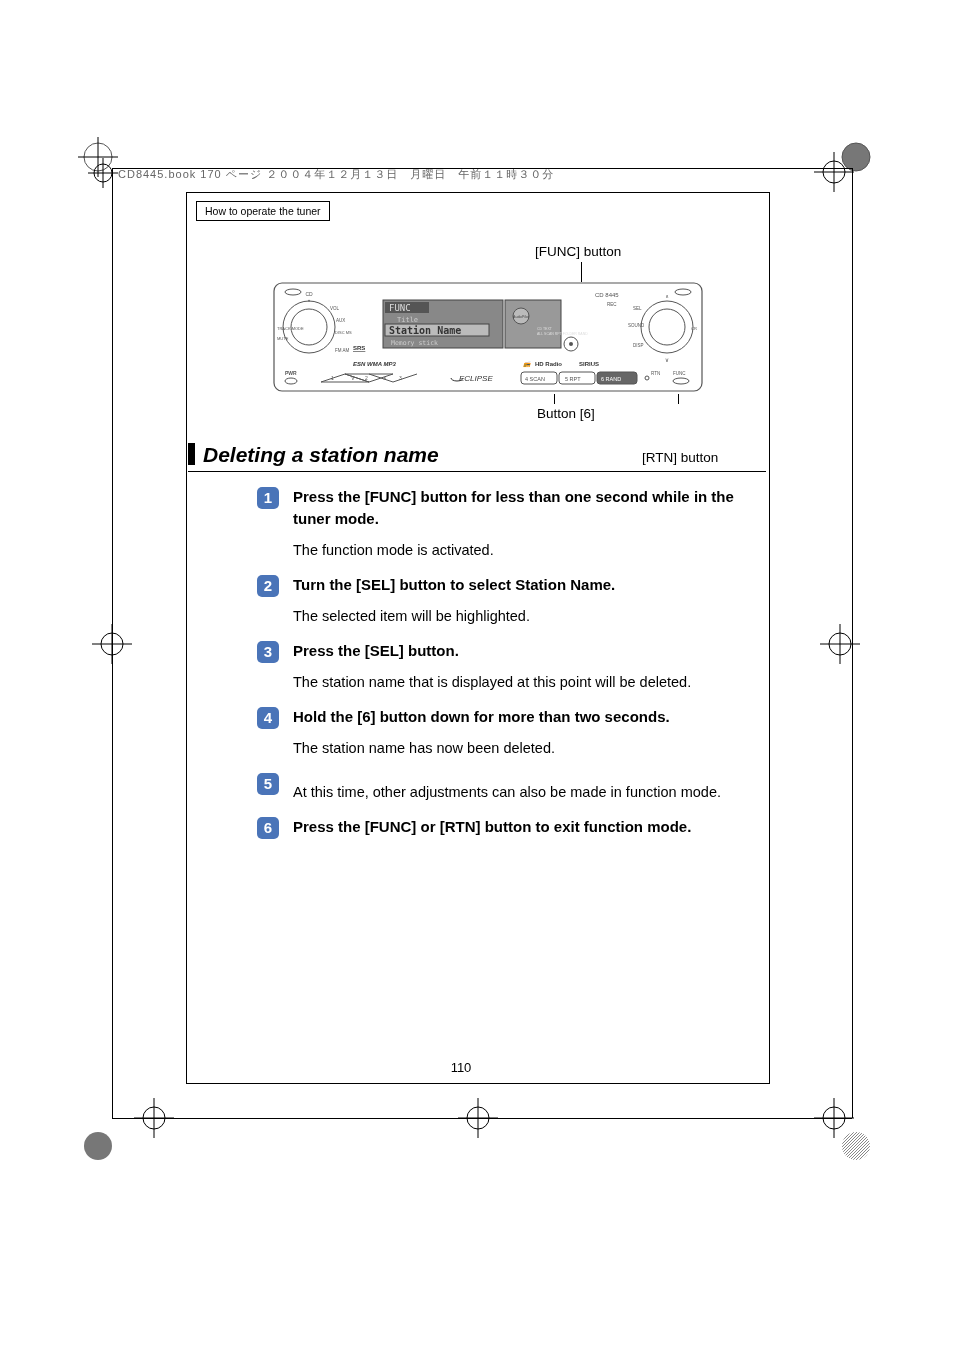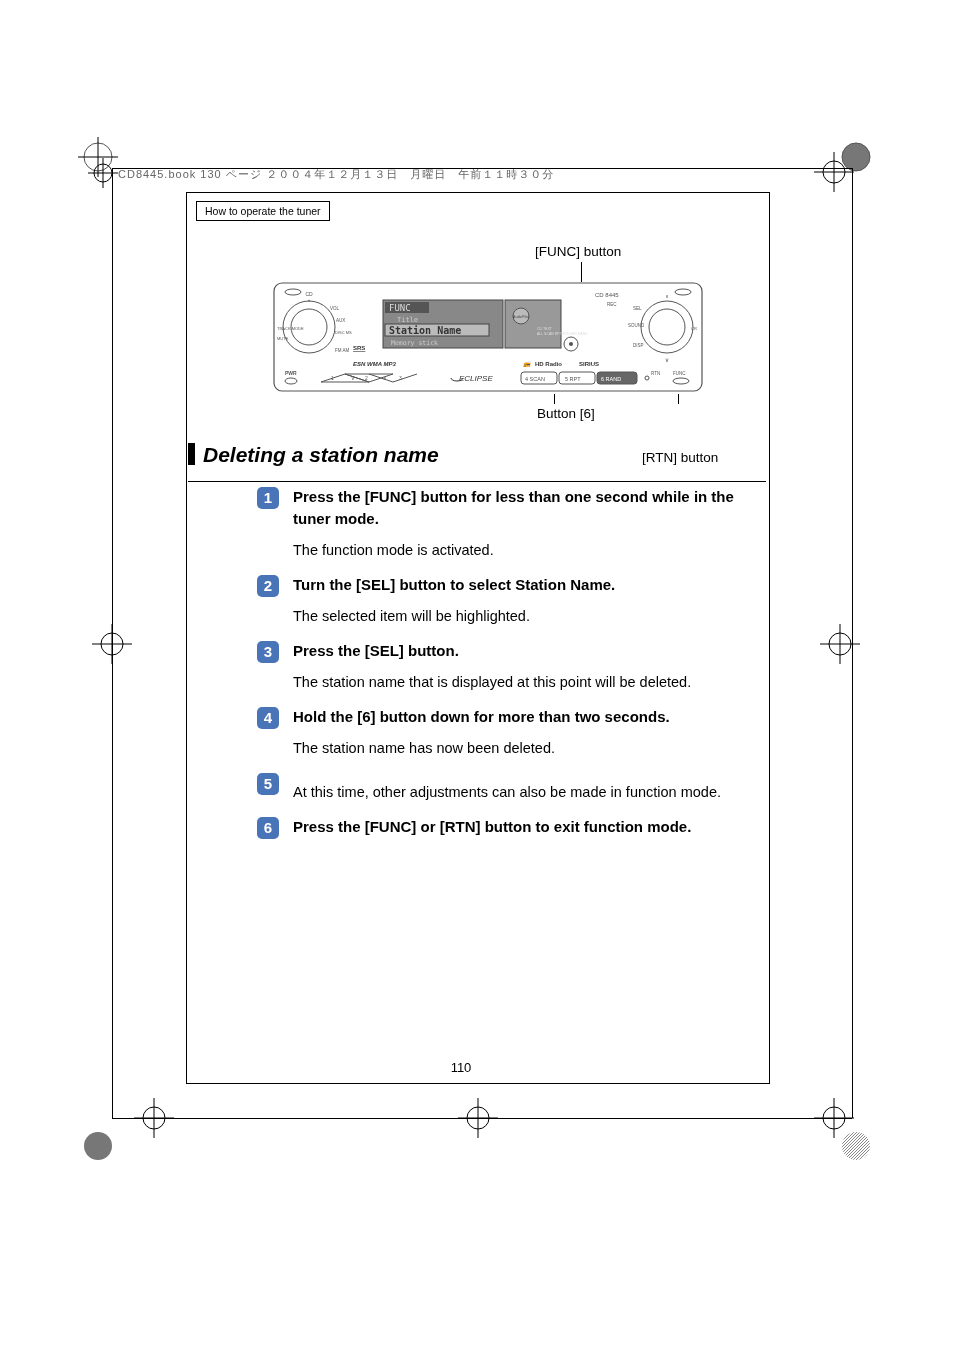--- a/index.html
+++ b/index.html
@@ -54,21 +54,21 @@
     width: 470px;
     height: 110px;
   }
 
   .section-heading {
     position: absolute;
     left: 188px;
     top: 443px;
     width: 578px;
     border-bottom: 1px solid #000;
-    padding-bottom: 14px;
+    padding-bottom: 4px;
   }
   .section-heading .bar {
     display: inline-block;
     width: 7px;
     height: 22px;
     background: #000;
     vertical-align: -3px;
     margin-right: 8px;
   }
   .section-heading .title {
@@ -201,21 +201,21 @@
       </defs>
     <circle cx="20" cy="20" r="14" fill="url(#hatch)"></circle>
     </svg>
 </div>
 
 <div style="position:absolute; left:112px; top:168px; width:740px; height:1px; background:#000;"></div>
 <div style="position:absolute; left:112px; top:1118px; width:740px; height:1px; background:#000;"></div>
 <div style="position:absolute; left:112px; top:168px; width:1px; height:950px; background:#000;"></div>
 <div style="position:absolute; left:852px; top:168px; width:1px; height:950px; background:#000;"></div>
 
-<div class="header-line">CD8445.book  130 ページ  ２００４年１２月１３日　月曜日　午前１１時３０分</div>
+<div class="header-line">CD8445.book  170 ページ  ２００４年１２月１３日　月曜日　午前１１時３０分</div>
 
 <div class="page-frame"></div>
 
 <div class="header-tab">How to operate the tuner</div>
 
 <div class="callout-label callout-func">[FUNC] button</div>
 <div class="callout-label callout-btn6">Button [6]</div>
 <div class="callout-label callout-rtn">[RTN] button</div>
 
 <div class="callout-line" style="left:581px; top:262px; width:1px; height:20px;"></div>

